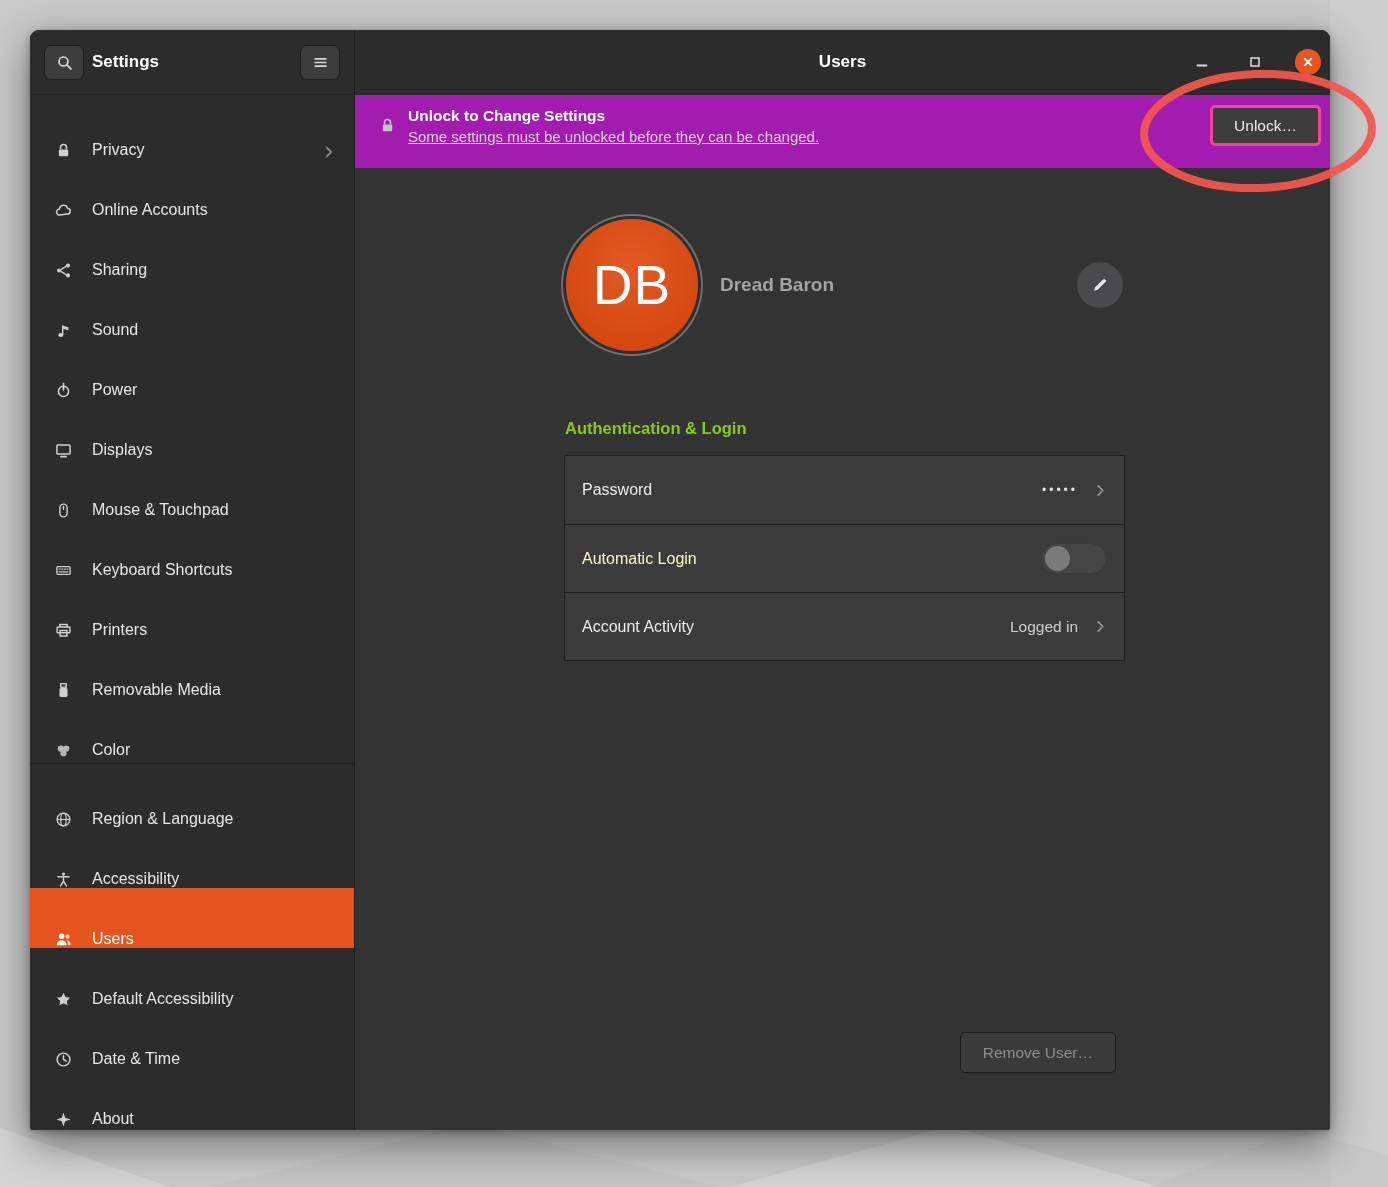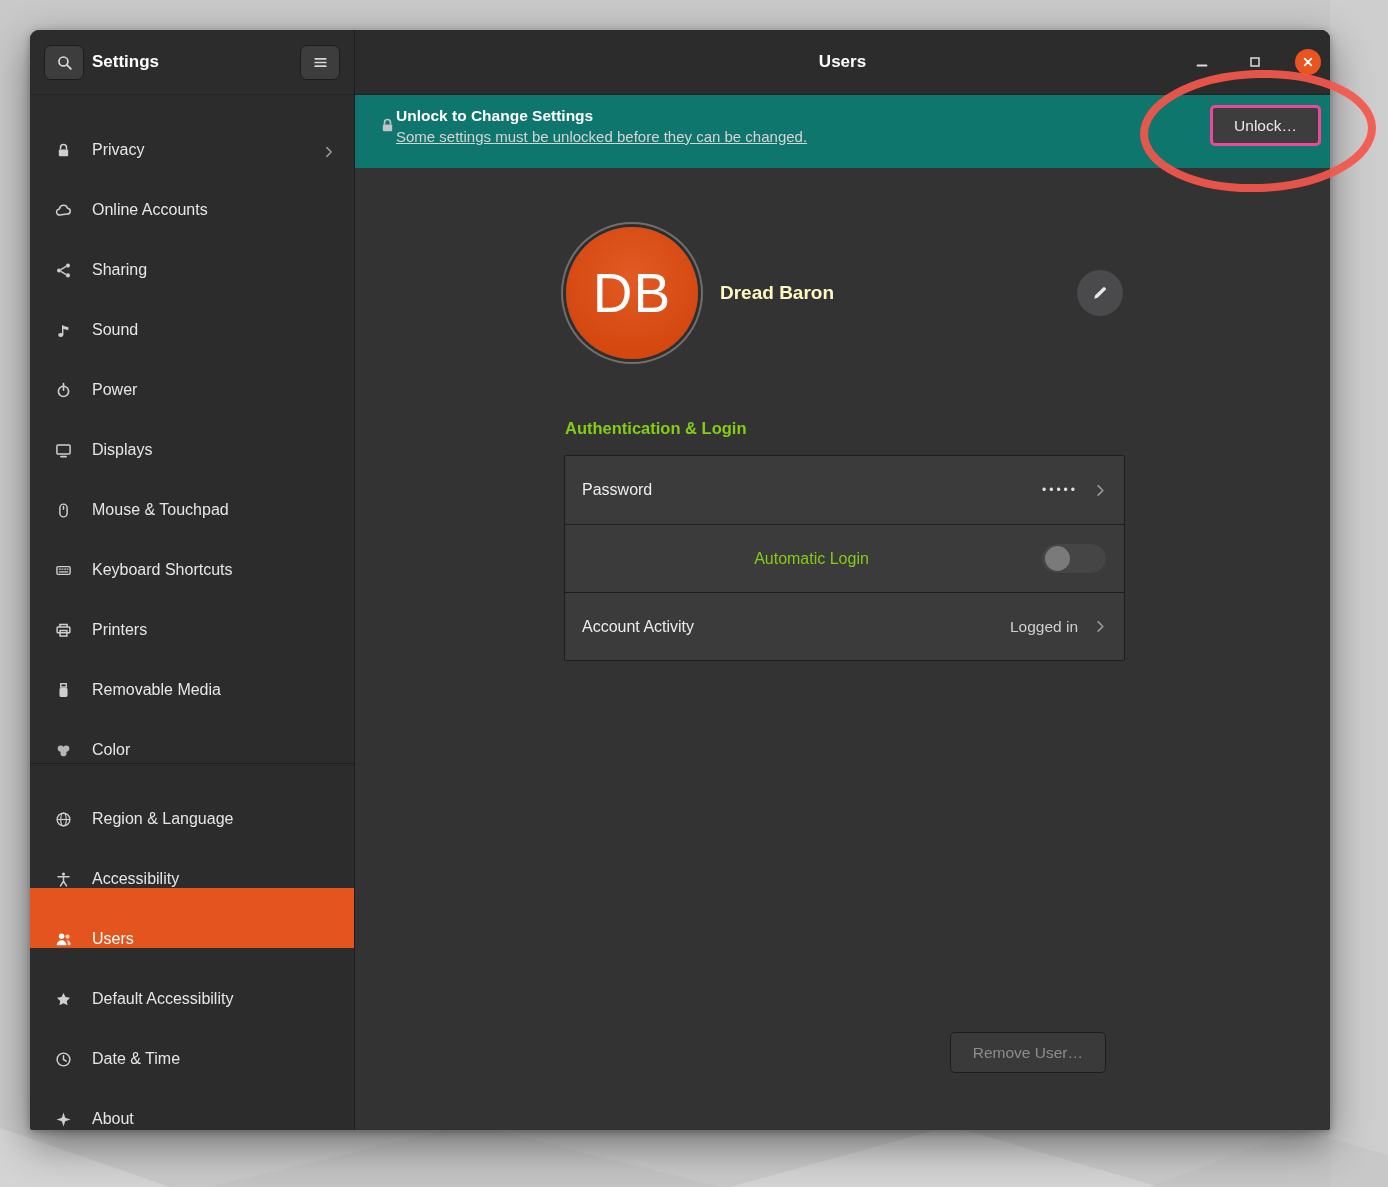--- a/index.html
+++ b/index.html
@@ -40,65 +40,65 @@
   
   .main { flex:1; display:flex; flex-direction:column; background:#333333; min-width:0; }
   .titlebar { height:65px; flex:none; position:relative; background:#2c2c2c; border-bottom:1px solid #242424; display:flex; align-items:center; justify-content:center; }
   .titlebar-title { color:#fff; font-weight:bold; font-size:17px; }
   .window-controls { position:absolute; right:9px; top:0; height:100%; display:flex; align-items:center; gap:27px; }
   .wc { width:26px; height:26px; background:transparent; border:none; color:#dcdcdc; display:flex; align-items:center; justify-content:center; cursor:pointer; padding:0; }
   .wc .icon { width:16px; height:16px; }
   .wc.close { background:#E95420; border-radius:50%; color:#fff; }
 
   
-  .banner { height:73px; flex:none; background:#0f766e; display:flex; align-items:center; padding:0 9px 12px 24px; }
+  .banner { height:73px; flex:none; background:#a21caf; display:flex; align-items:center; padding:0 9px 12px 24px; gap:12px; }
   .banner .icon.banner-lock { color:#c4c4c4; width:17px; height:17px; }
   .banner-text { flex:1; min-width:0; }
   .banner-title { color:#fff; font-weight:bold; font-size:15.5px; margin-bottom:3px; }
   .banner-sub { color:#d5d5d5; font-size:15px;text-decoration:underline; }
   .unlock-btn {
     padding:0 21px; height:41px; background:#3d3d3d; border:3px solid #ec4899; border-radius:5px;
     color:#eaeaea; font-size:15.5px; font-family:inherit; cursor:pointer;
   }
 
   
   .content { position:relative; flex:1; background:#333333; }
   .column { position:absolute; left:209px; top:0; width:561px; height:100%; }
 
-  .profile-row { position:absolute; left:0; top:52px; width:100%; height:146px; display:flex; align-items:center; }
+  .profile-row { position:absolute; left:0; top:44px; width:100%; height:146px; display:flex; align-items:center; }
   .avatar {
     width:132px; height:132px; border-radius:50%; margin-left:2px;
     background:radial-gradient(circle at 50% 38%, #e25a24 0%, #d4470f 75%);
     box-shadow:0 0 0 3px #2e2e2e, 0 0 0 5px #6f6f6f;
     display:flex; align-items:center; justify-content:center; cursor:pointer;
   }
   .avatar span { color:#fff; font-size:55px; letter-spacing:1px; }
-  .user-name { margin-left:22px; color:#fef9c3; font-weight:bold; font-size:19px; }
+  .user-name { margin-left:22px; color:#a3a3a3; font-weight:bold; font-size:19px; }
   .edit-btn {
     margin-left:auto; margin-right:2px; width:46px; height:46px; border-radius:50%;
     background:#4a4a4d; border:none; color:#e8e8e8; display:flex; align-items:center; justify-content:center; cursor:pointer;
   }
   .edit-btn .icon { width:18px; height:18px; }
 
   .section-heading { position:absolute; left:1px; top:251px; color:#84cc16; font-weight:bold; font-size:16.5px; }
 
   .card { position:absolute; left:0; top:287px; width:100%; background:#3b3b3b; border:1px solid #1e1e1e; border-radius:2px; }
   .row { height:68px; display:flex; align-items:center; padding:0 16px 0 17px; font-size:16px; color:#ececec; border-top:1px solid #1e1e1e; cursor:pointer; }
   .row:first-child { border-top:none; }
   .row-label { flex:1; }
-  .row-label.dim { color:#84cc16;text-align:center; }
+  .row-label.dim { color:#fef9c3; }
   .row-value { color:#cfcfcf; margin-right:15px; font-size:15.5px; }
   .row-value.dots { font-size:12px; letter-spacing:3px; color:#e0e0e0; }
   .row .chev { color:#9a9a9a; width:15px; height:15px; display:inline-flex; }
 
   .toggle { width:66px; height:31px; border-radius:16px; background:#454545; border:1px solid #393939; position:relative; margin-right:1px; cursor:pointer; }
   .toggle .knob { position:absolute; left:3px; top:2px; width:25px; height:25px; border-radius:50%; background:#7a7a7a; }
 
   .remove-btn {
-    position:absolute; right:19px; top:864px; height:41px; padding:0 22px;
+    position:absolute; right:9px; top:864px; height:41px; padding:0 22px;
     background:#3a3a3a; border:1px solid #1c1c1c; border-radius:5px;
     color:#8d8d8d; font-size:15.5px; font-family:inherit; cursor:pointer;
   }
 
   
   .icon { display:inline-flex; width:17px; height:17px; flex:none; }
   .icon svg { width:100%; height:100%; display:block; }
 
   
   .annotation { position:absolute; inset:0; width:1388px; height:1187px; z-index:5; pointer-events:none; }

